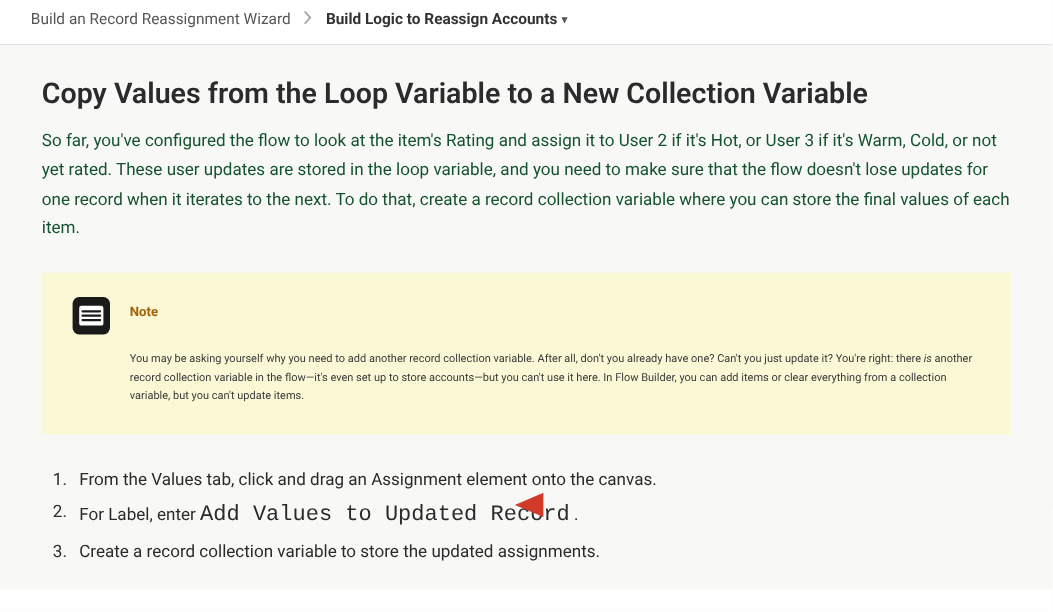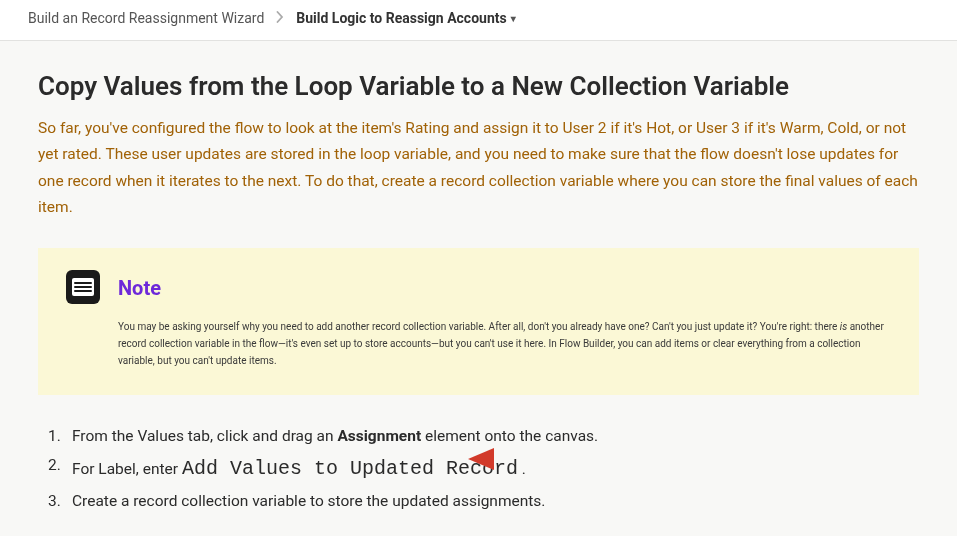--- a/index.html
+++ b/index.html
@@ -39,21 +39,21 @@
     }
     .page-title {
       font-size: 26px;
       font-weight: 600;
       color: #2b2b2b;
       margin-bottom: 14px;
     }
     .intro-para {
       font-size: 15.5px;
       line-height: 1.7;
-      color: #a16207;
+      color: #14532d;
       margin-bottom: 28px;
     }
     .note-box {
       background: #fbf8d6;
       padding: 22px 28px 26px;
       margin-bottom: 28px;
     }
     .note-header {
       display: flex;
       align-items: flex-start;
@@ -82,22 +82,22 @@
       justify-content: space-evenly;
       padding: 2px;
     }
     .note-icon-line {
       height: 2px;
       background: #1a1a1a;
       border-radius: 1px;
     }
     .note-title {
       font-weight: 700;
-      font-size: 20px;
-      color: #6d28d9;
+      font-size: 12px;
+      color: #a16207;
       padding-top: 6px;
     }
     .note-body {
       font-size: 10px;
       line-height: 1.7;
       color: #3a3a3a;
       margin-left: 52px;
     }
     .note-body em { font-style: italic; }
     .steps {
@@ -106,21 +106,21 @@
       color: #2b2b2b;
       position: relative;
     }
     .step-row {
       display: flex;
       gap: 6px;
       margin-left: 10px;
       margin-bottom: 2px;
     }
     .step-num { min-width: 18px; }
-    strong { font-weight: 700; }
+    strong { font-weight: 400; }
     .mono { font-family: "Courier New", Courier, monospace; font-size: 20px; }
     .arrow {
       position: absolute;
       left: 430px;
       top: 22px;
       pointer-events: none;
     }
   </style>
 </head>
 <body>

